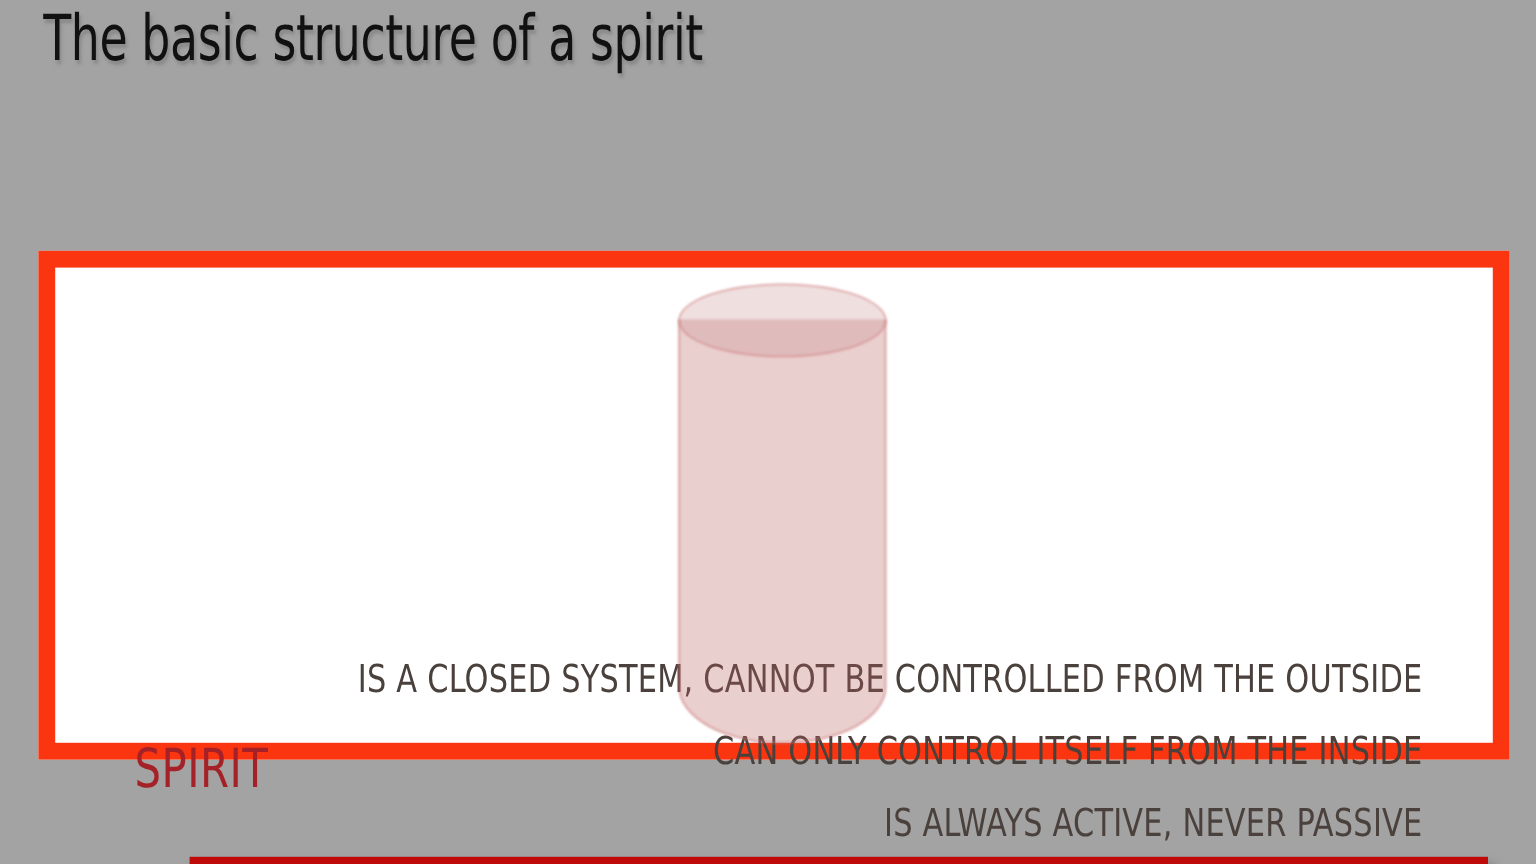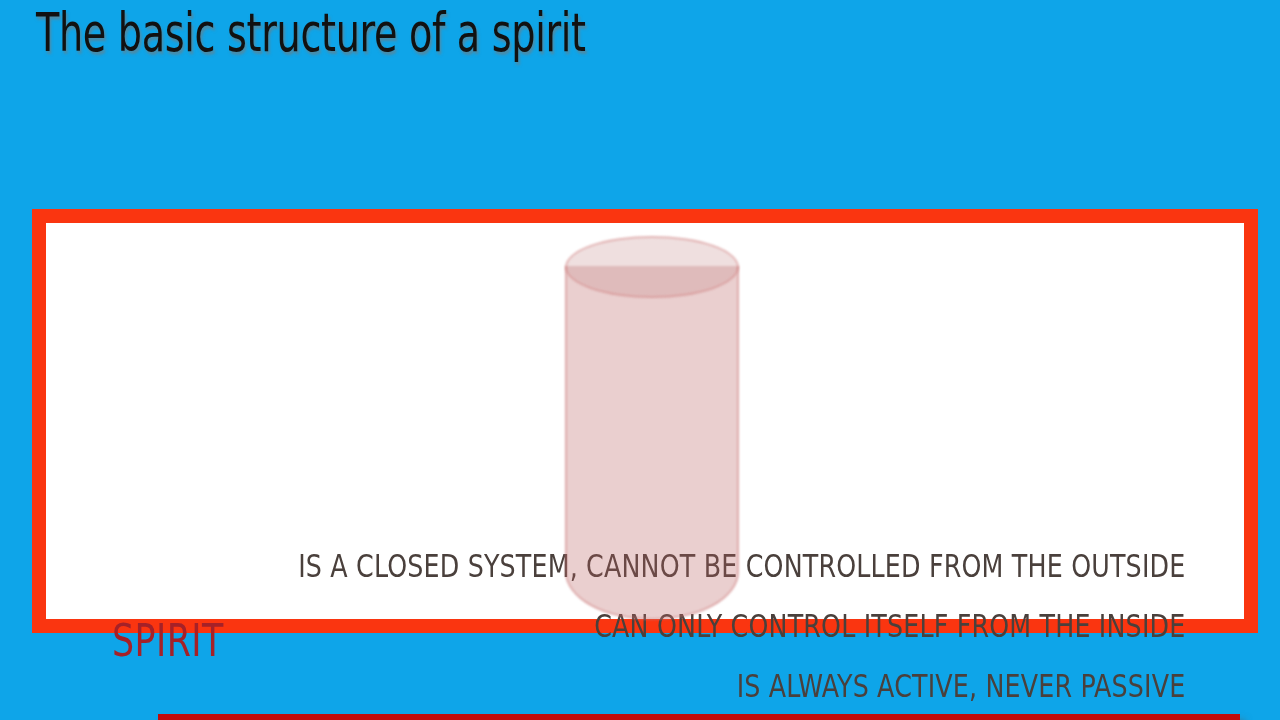--- a/index.html
+++ b/index.html
@@ -13,21 +13,21 @@
     overflow: hidden;
     font-family: "Liberation Sans", sans-serif;
     position: relative;
   }
 
   #slide {
     position: absolute;
     left: 0; top: 0;
     width: 1280px;
     height: 720px;
-    background: #0ea5e9;
+    background: #a3a3a3;
   }
 
   
   #slide-title {
     position: absolute;
     left: 36px;
     top: 2px;
     font-family: "DejaVu Sans Condensed", "Liberation Sans Narrow", "Liberation Sans", sans-serif;
     font-size: 53px;
     font-weight: 300;

